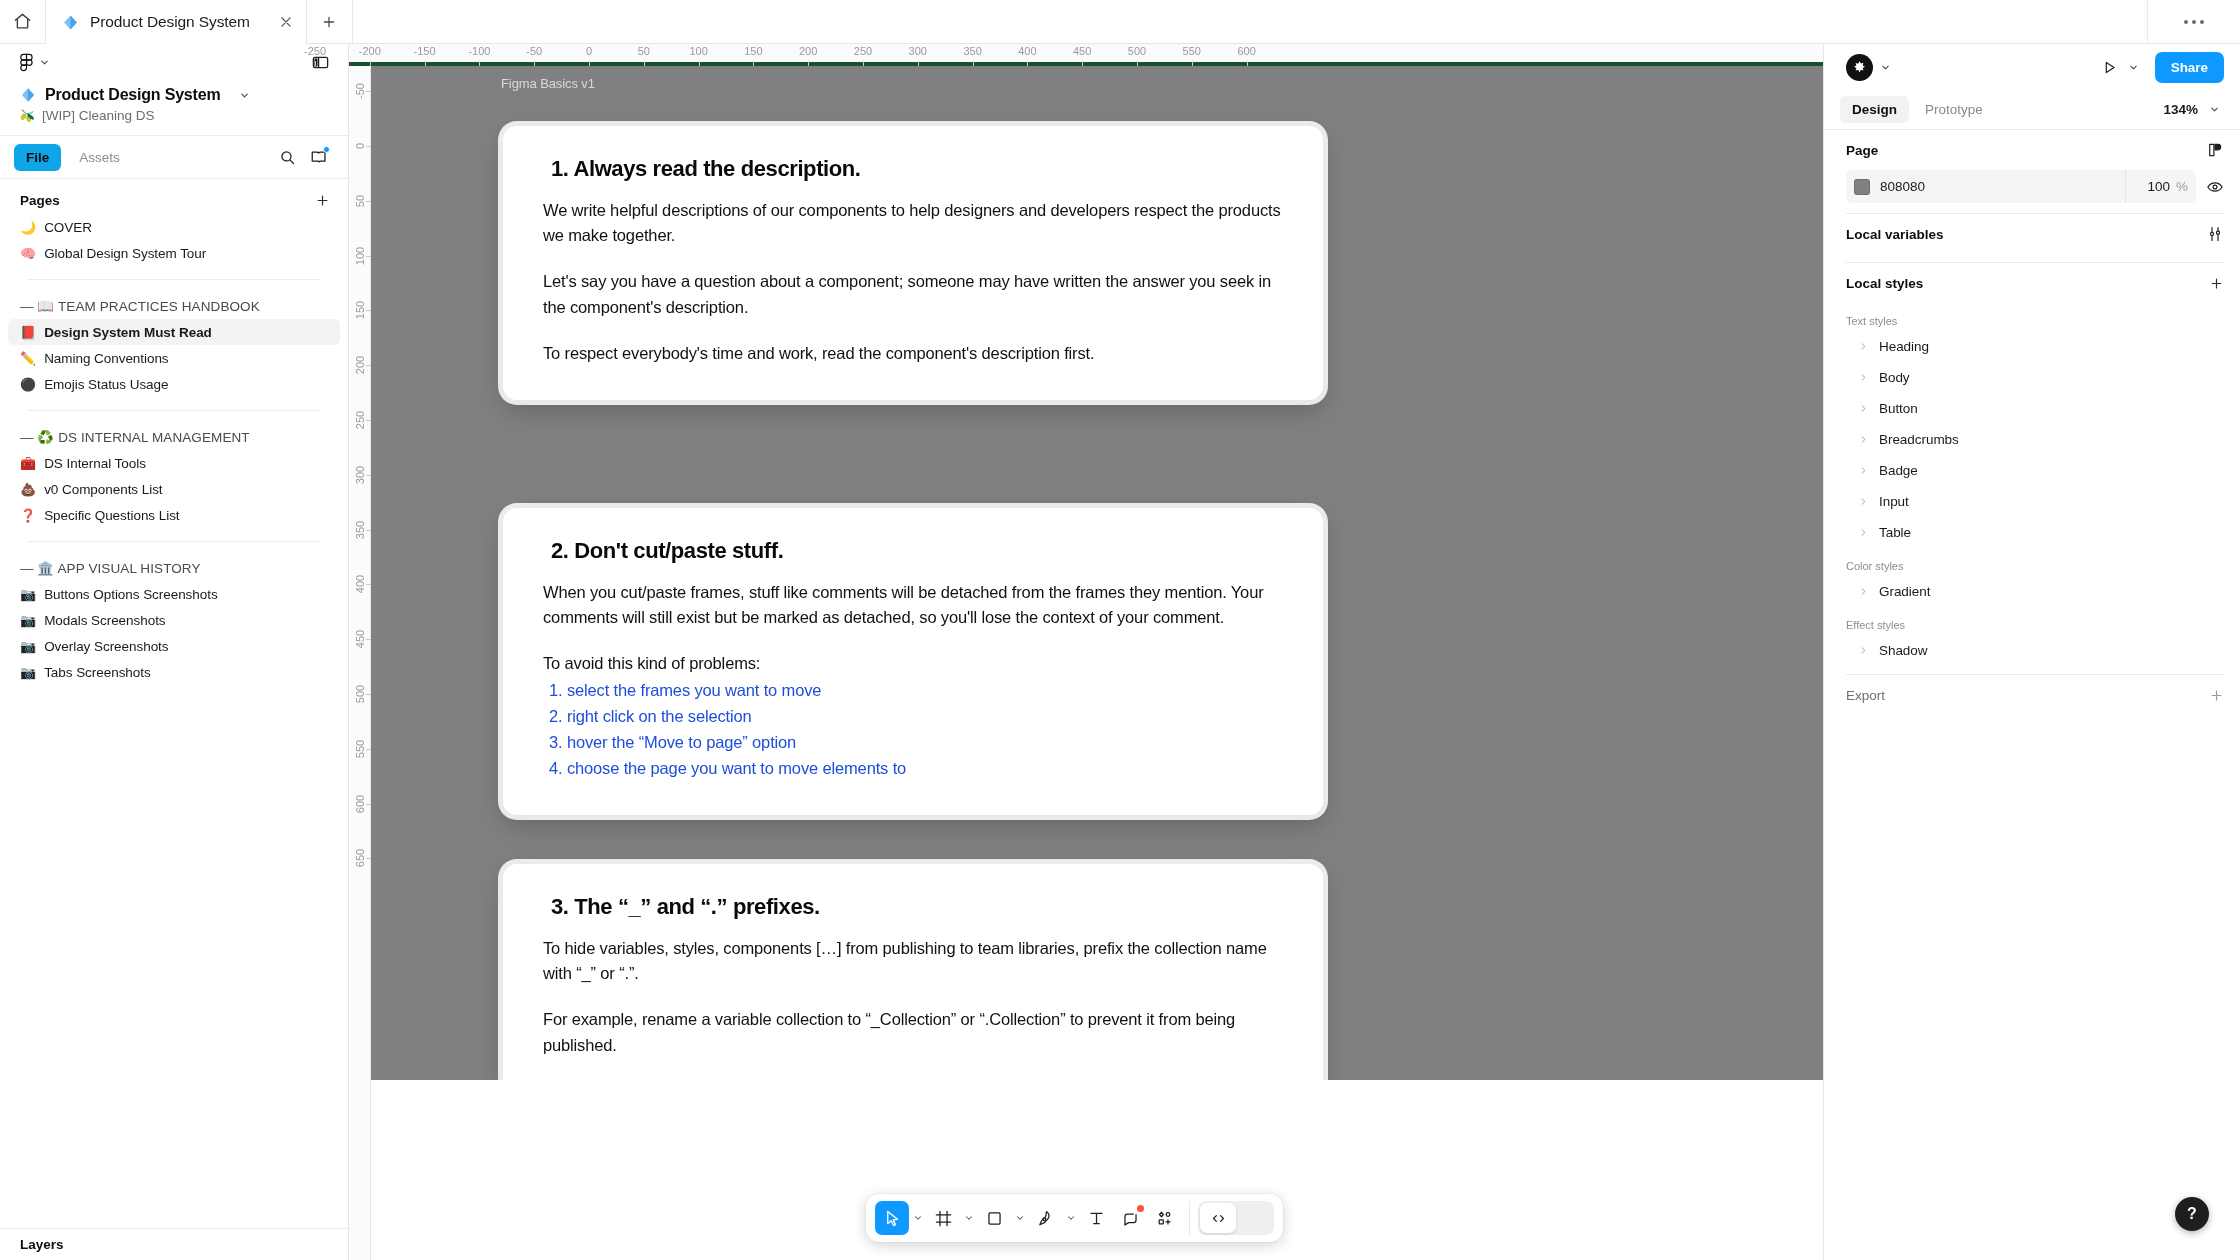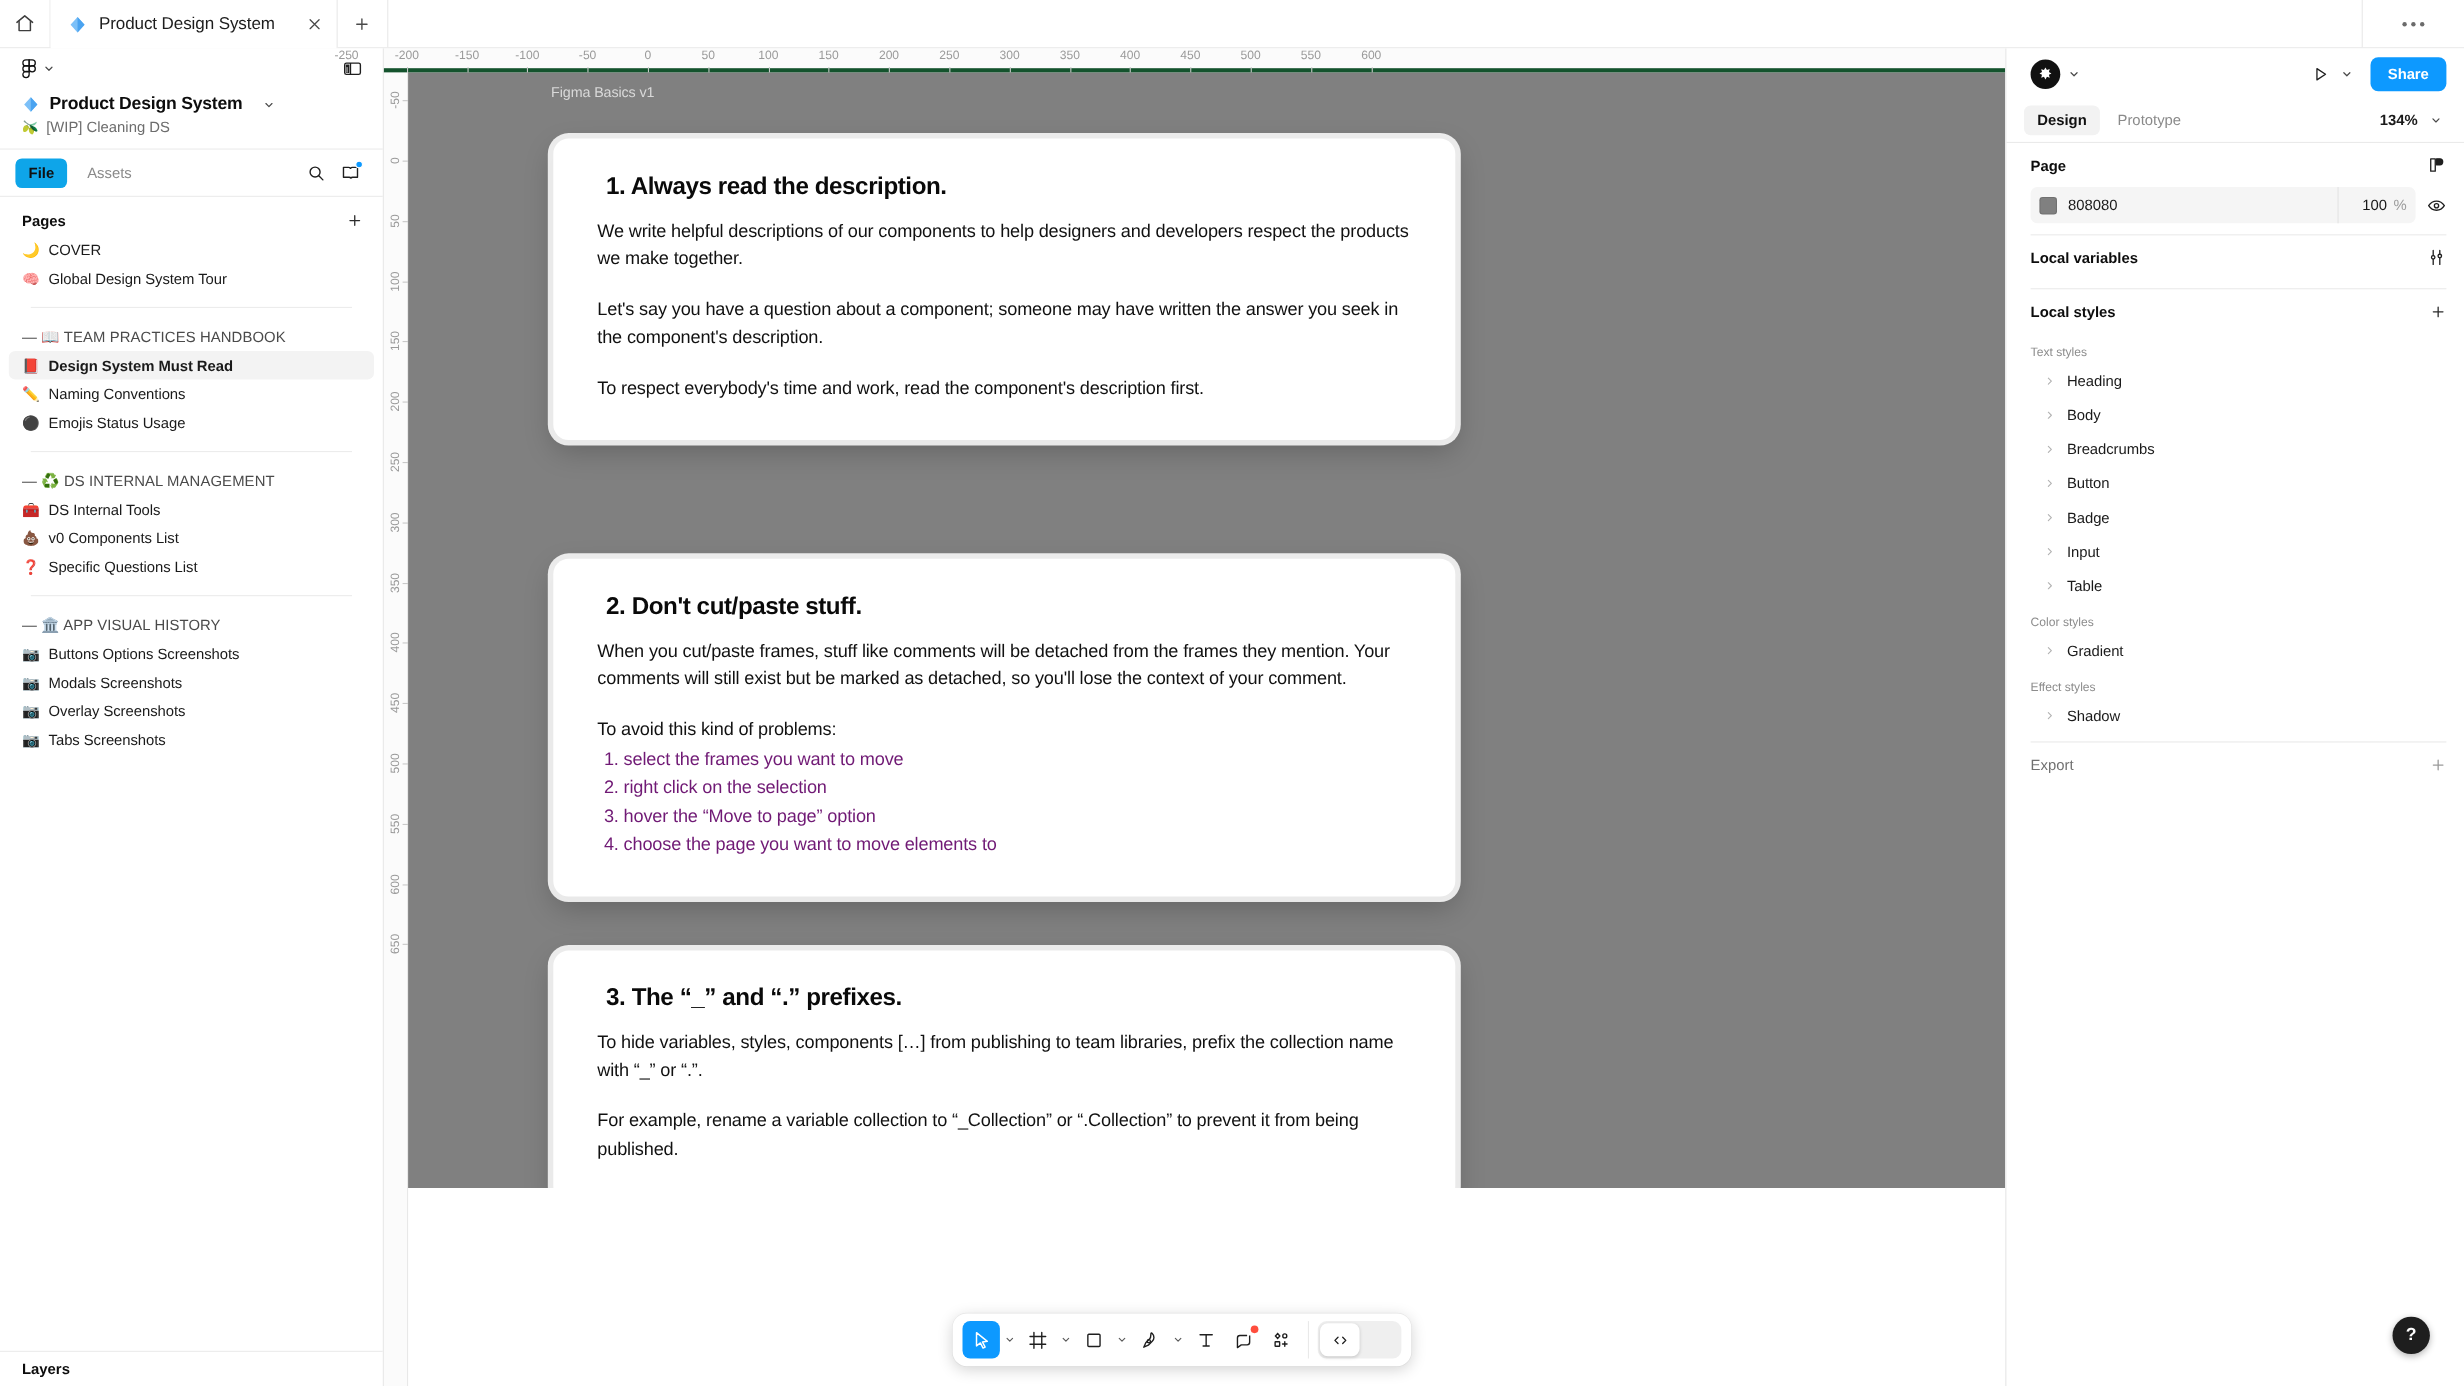--- a/index.html
+++ b/index.html
@@ -174,21 +174,21 @@
     margin: 0 0 16px 8px;
   }
   .card p {
     font-size: 16.5px; color: #111111; line-height: 1.53;
     letter-spacing: -0.15px;
     margin: 0 0 21px 0;
   }
   .card p:last-child { margin-bottom: 0; }
   .card ol.steps { list-style: none; margin: 0; padding: 0; }
   .card ol.steps li {
-    font-size: 16.5px; color: #701a75; line-height: 1.58;
+    font-size: 16.5px; color: #1d4ed8; line-height: 1.58;
     letter-spacing: -0.15px; padding-left: 6px;
   }
 
   
   .toolbar {
     position: absolute; left: 866px; top: 1194px;
     height: 48px;
     background: #ffffff; border-radius: 13px;
     box-shadow: 0 3px 14px rgba(0,0,0,0.18), 0 0 0 0.5px rgba(0,0,0,0.06);
     display: flex; align-items: center;
@@ -749,29 +749,29 @@
               </svg>
             </span>
             <span class="style-name">Body</span>
           </div>
           <div class="style-row">
             <span class="chev-right">
               <svg width="11" height="11" viewBox="0 0 24 24" stroke="#b2b2b2" stroke-width="2.2" fill="none" stroke-linecap="round" stroke-linejoin="round">
                 <path d="M9 6l6 6-6 6"></path>
               </svg>
             </span>
-            <span class="style-name">Breadcrumbs</span>
+            <span class="style-name">Button</span>
           </div>
           <div class="style-row">
             <span class="chev-right">
               <svg width="11" height="11" viewBox="0 0 24 24" stroke="#b2b2b2" stroke-width="2.2" fill="none" stroke-linecap="round" stroke-linejoin="round">
                 <path d="M9 6l6 6-6 6"></path>
               </svg>
             </span>
-            <span class="style-name">Button</span>
+            <span class="style-name">Breadcrumbs</span>
           </div>
           <div class="style-row">
             <span class="chev-right">
               <svg width="11" height="11" viewBox="0 0 24 24" stroke="#b2b2b2" stroke-width="2.2" fill="none" stroke-linecap="round" stroke-linejoin="round">
                 <path d="M9 6l6 6-6 6"></path>
               </svg>
             </span>
             <span class="style-name">Badge</span>
           </div>
           <div class="style-row">

